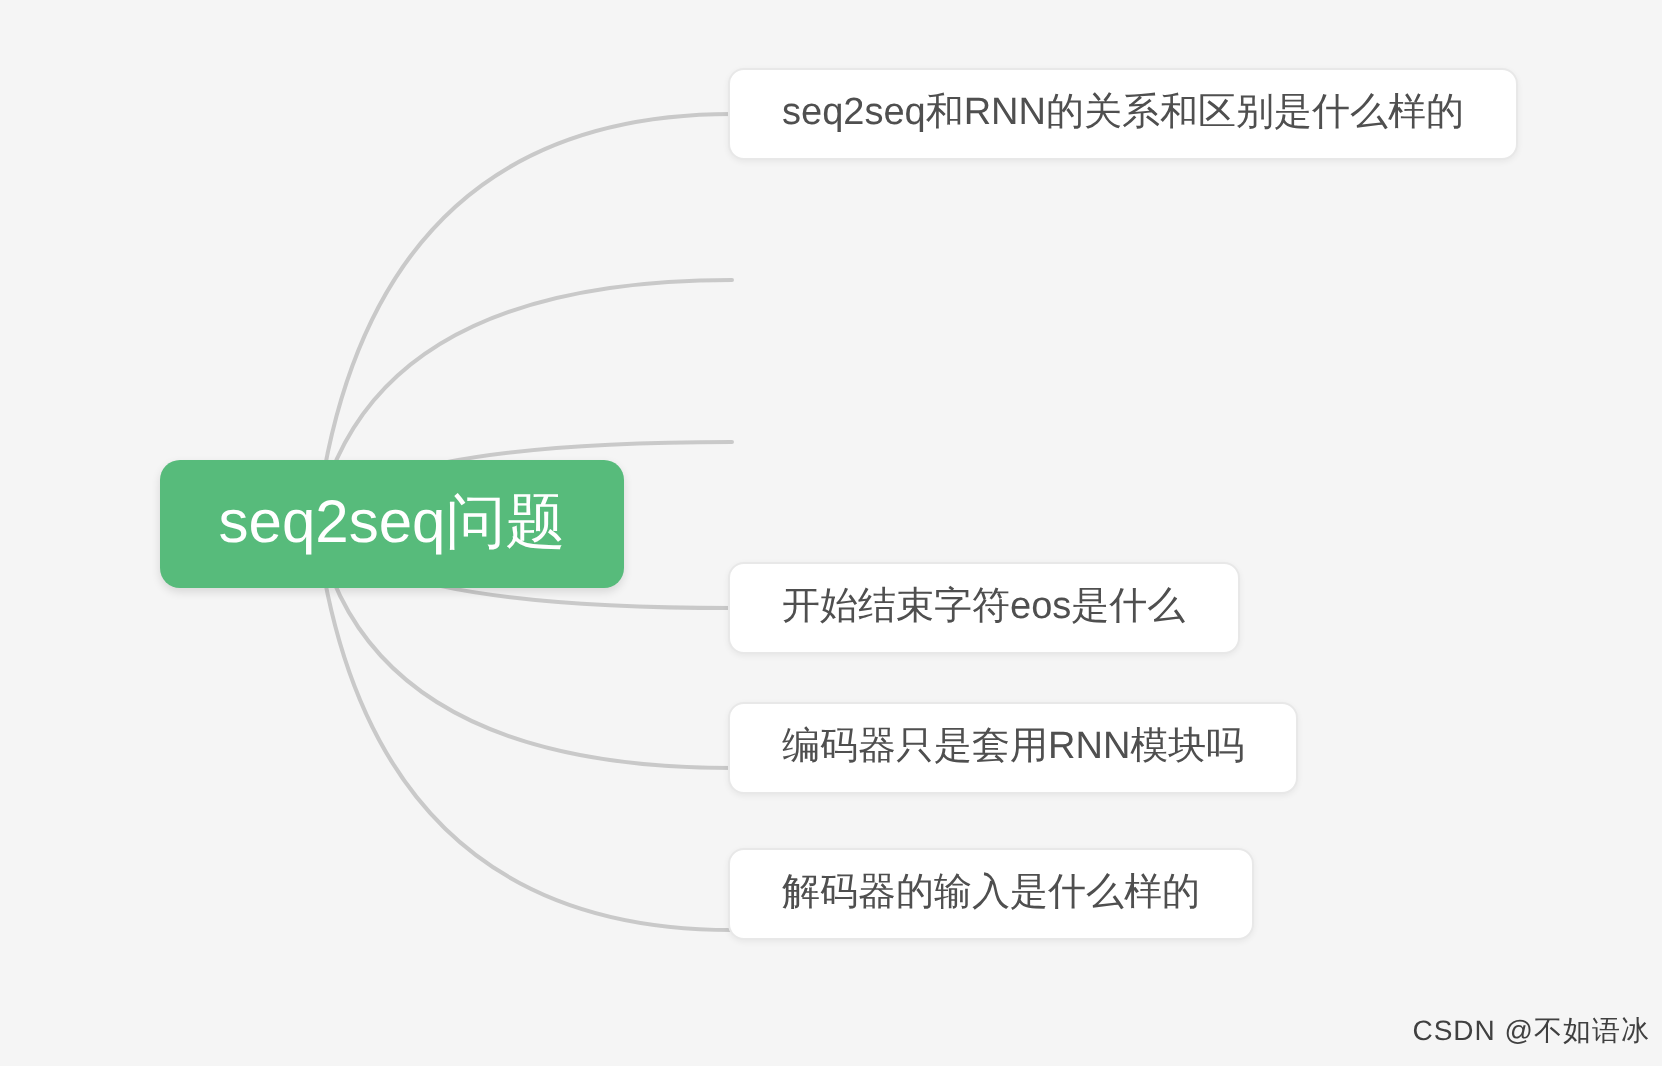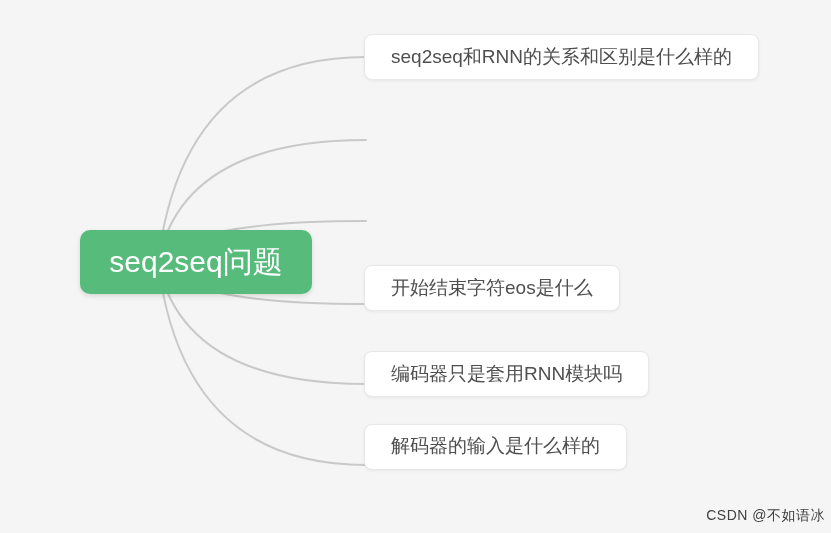--- a/index.html
+++ b/index.html
@@ -49,21 +49,21 @@
     font-size: 19px;
     line-height: 44px;
     padding: 0 26px;
     white-space: nowrap;
     cursor: default;
   }
 
   .b1 { top: 34px; }
   .b2 { top: 117px; }
   .b3 { top: 198px; }
-  .b4 { top: 265px; }
+  .b4 { top: 281px; }
   .b5 { top: 351px; }
   .b6 { top: 424px; font-family: Liberation Mono, monospace; }
 
   .watermark {
     position: absolute;
     right: 6px;
     bottom: 8px;
     font-size: 14px;
     color: #404040;
     letter-spacing: 0.5px;

